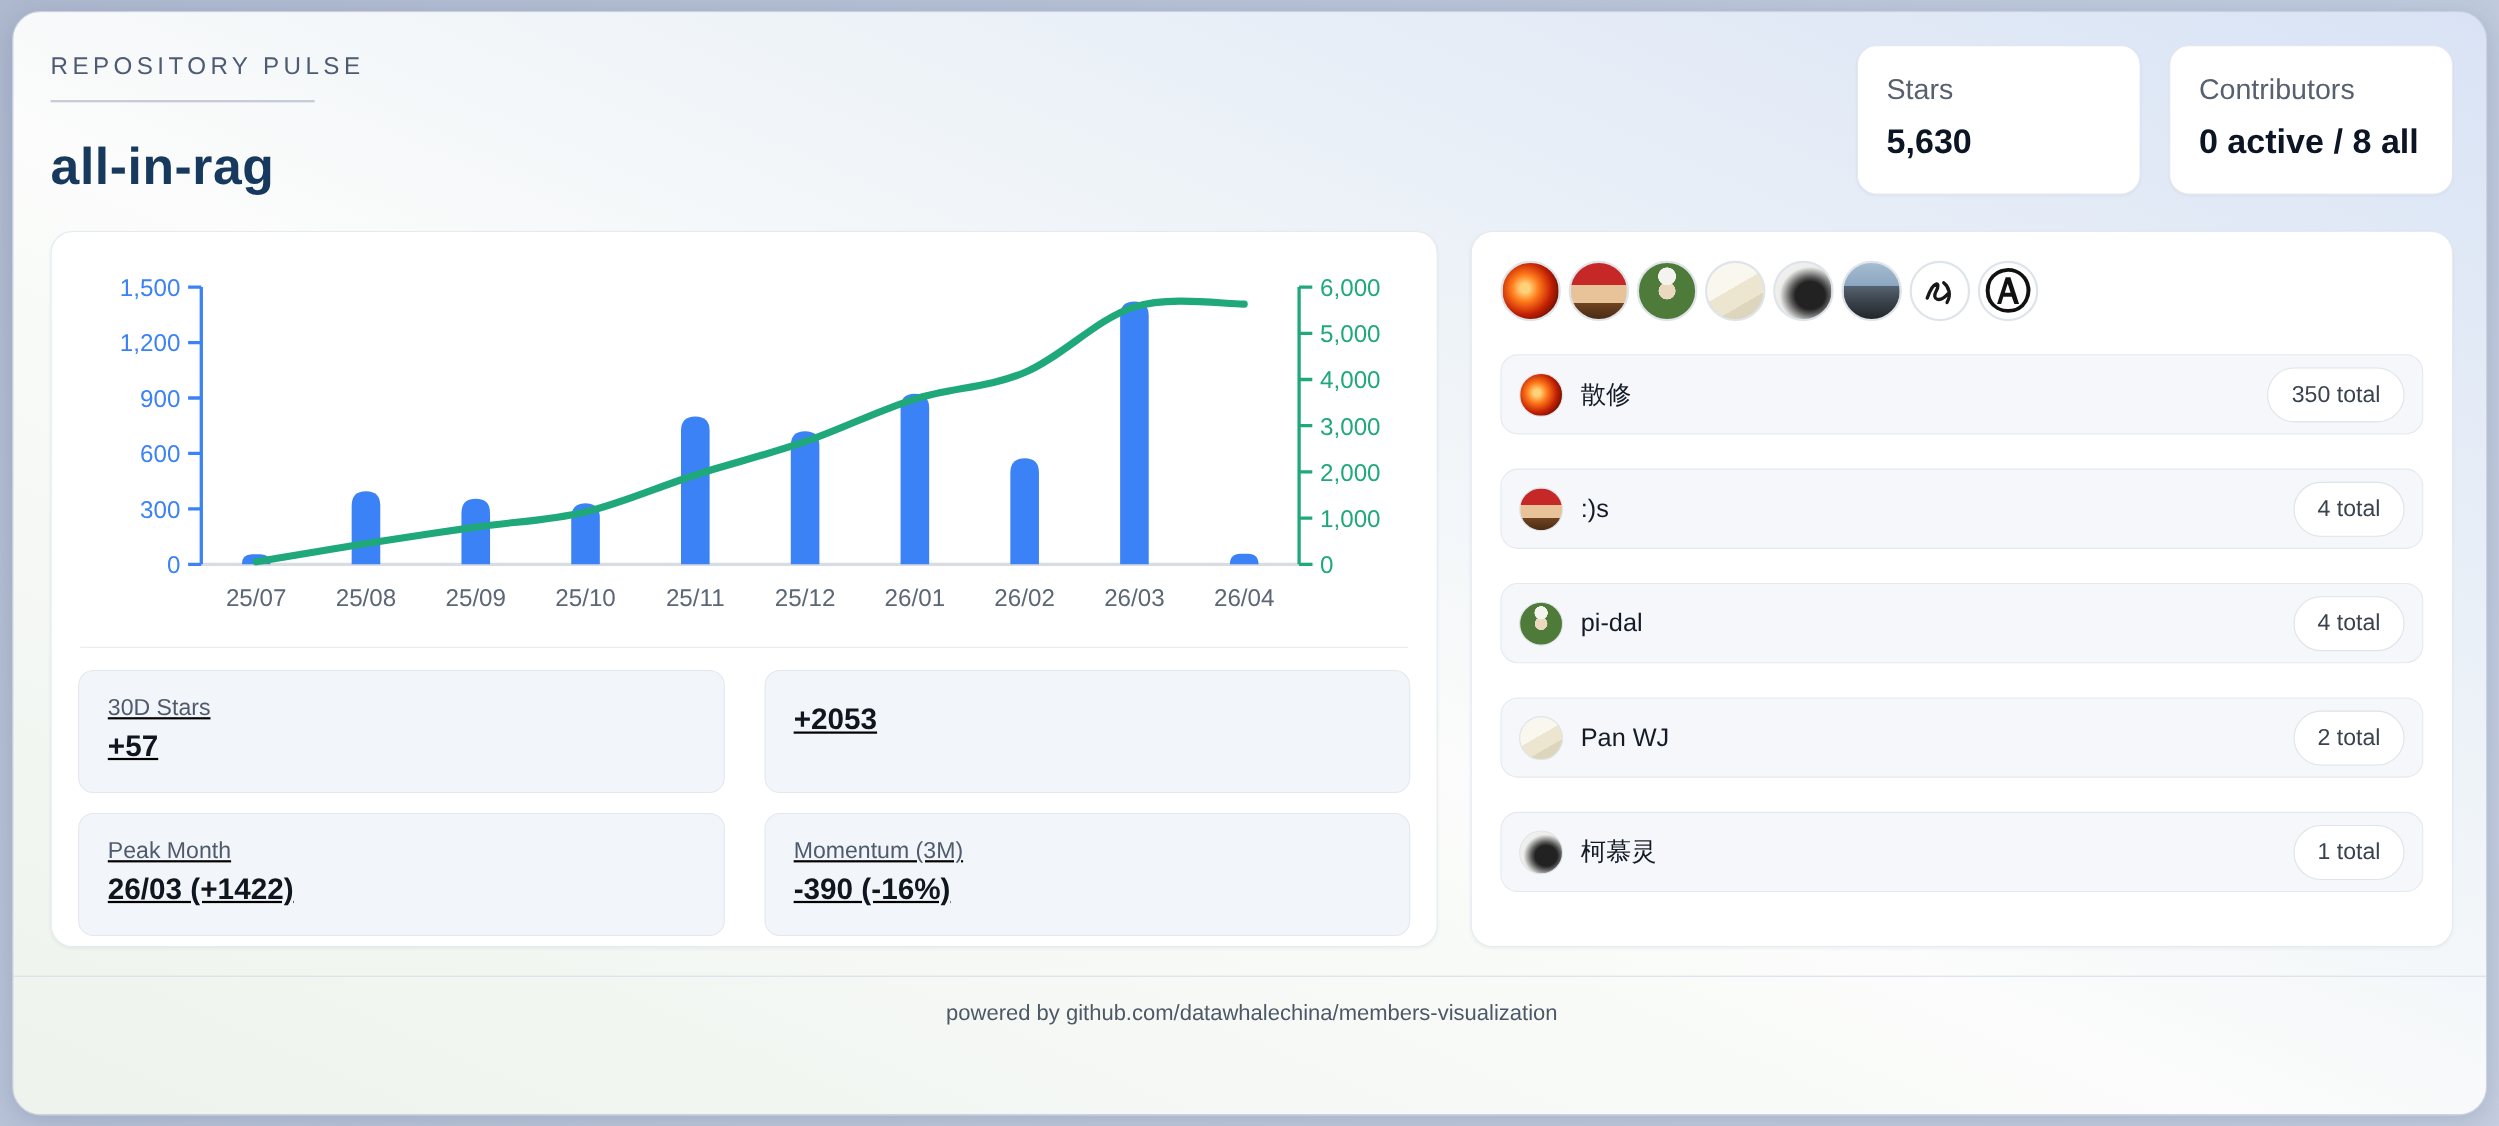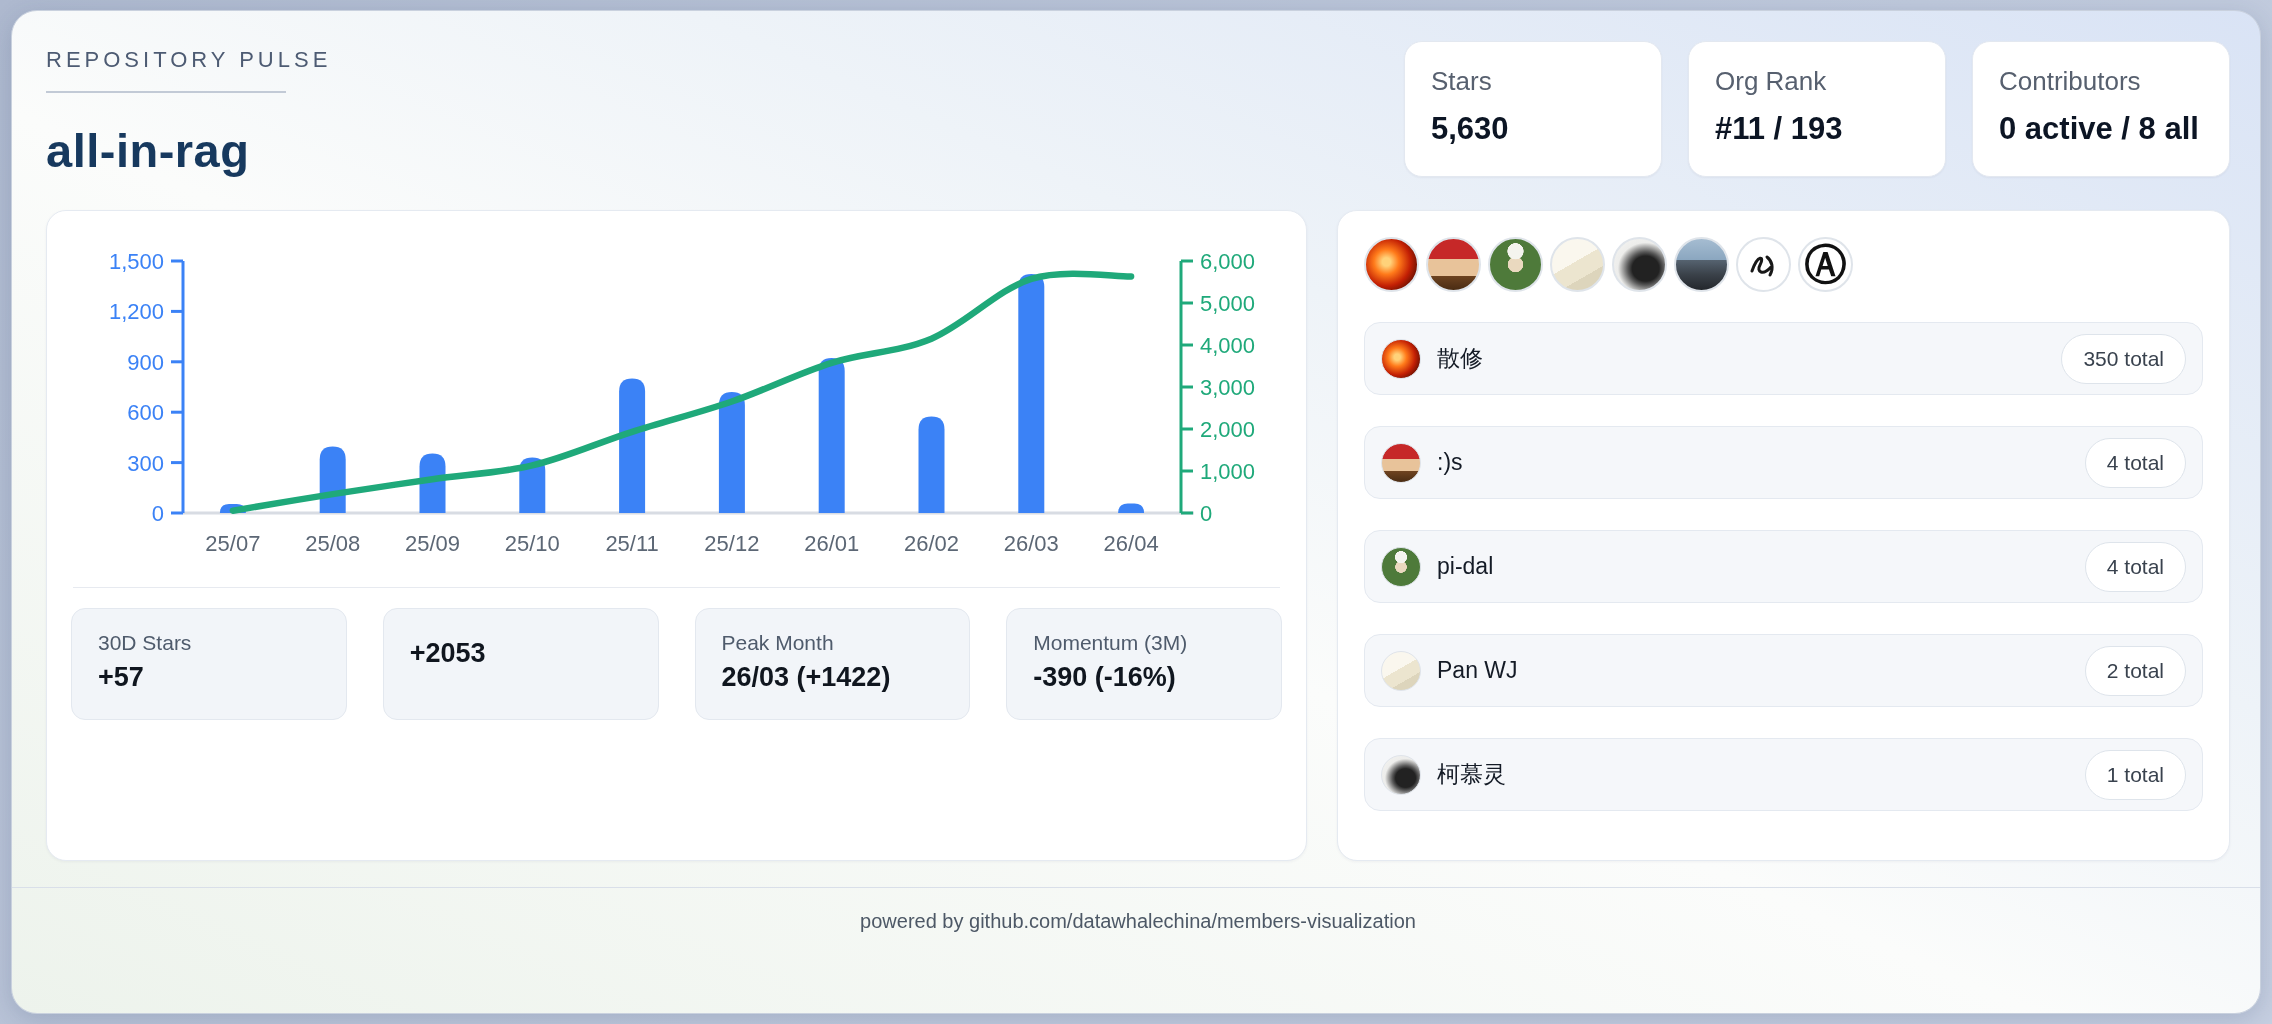--- a/index.html
+++ b/index.html
@@ -36,21 +36,21 @@
   .sum-value { font-size: 31px; font-weight: 700; color: #0c1524; margin-top: 14px; }
   
   .main { display: flex; gap: 30px; margin-top: 32px; }
   .panel {
     background: #ffffff; border: 1px solid #e5eaf1; border-radius: 20px;
     box-shadow: 0 1px 3px rgba(30,40,70,0.05);
   }
   .chart-panel { width: 1261px; height: 651px; padding: 22px 24px; }
   .chart-wrap { margin-top: 12px; }
   .stats-divider { height: 1px; background: #e7eaf0; margin: 20px 2px; }
-  .stats-grid { display: grid; grid-template-columns: 1fr 1fr 1fr 1fr; gap: 18px 36px; }
+  .stats-grid { display: grid; grid-template-columns: 1fr 1fr; gap: 18px 36px; text-decoration: underline; }
   .stat-box {
     background: #f2f5f9; border: 1px solid #e3e8ef; border-radius: 14px;
     height: 112px; padding: 22px 26px;
   }
   .stat-label { font-size: 21px; color: #4f5b6c; }
   .stat-value { font-size: 27px; font-weight: 700; color: #10161f; margin-top: 7px; }
   
   .contrib-panel { flex: 1; height: 651px; padding: 26px; }
   .avatar-strip { display: flex; gap: 7px; }
   .avatar {
@@ -97,24 +97,20 @@
     <div class="header">
       <div>
         <div class="eyebrow">REPOSITORY PULSE</div>
         <div class="eyebrow-rule"></div>
         <div class="page-title">all-in-rag</div>
       </div>
       <div class="summary-cards">
         <div class="sum-card">
           <div class="sum-label">Stars</div>
           <div class="sum-value">5,630</div>
-        </div>
-        <div class="sum-card">
-          <div class="sum-label">Org Rank</div>
-          <div class="sum-value">#11 / 193</div>
         </div>
         <div class="sum-card">
           <div class="sum-label">Contributors</div>
           <div class="sum-value">0 active / 8 all</div>
         </div>
       </div>
     </div>
 
     <div class="main">
 

